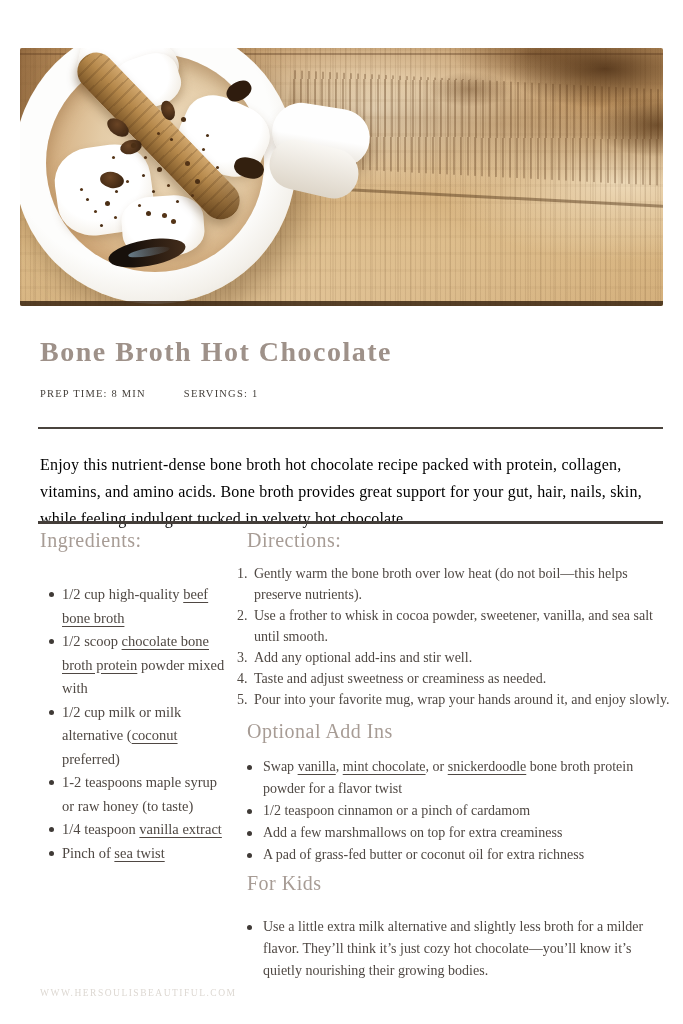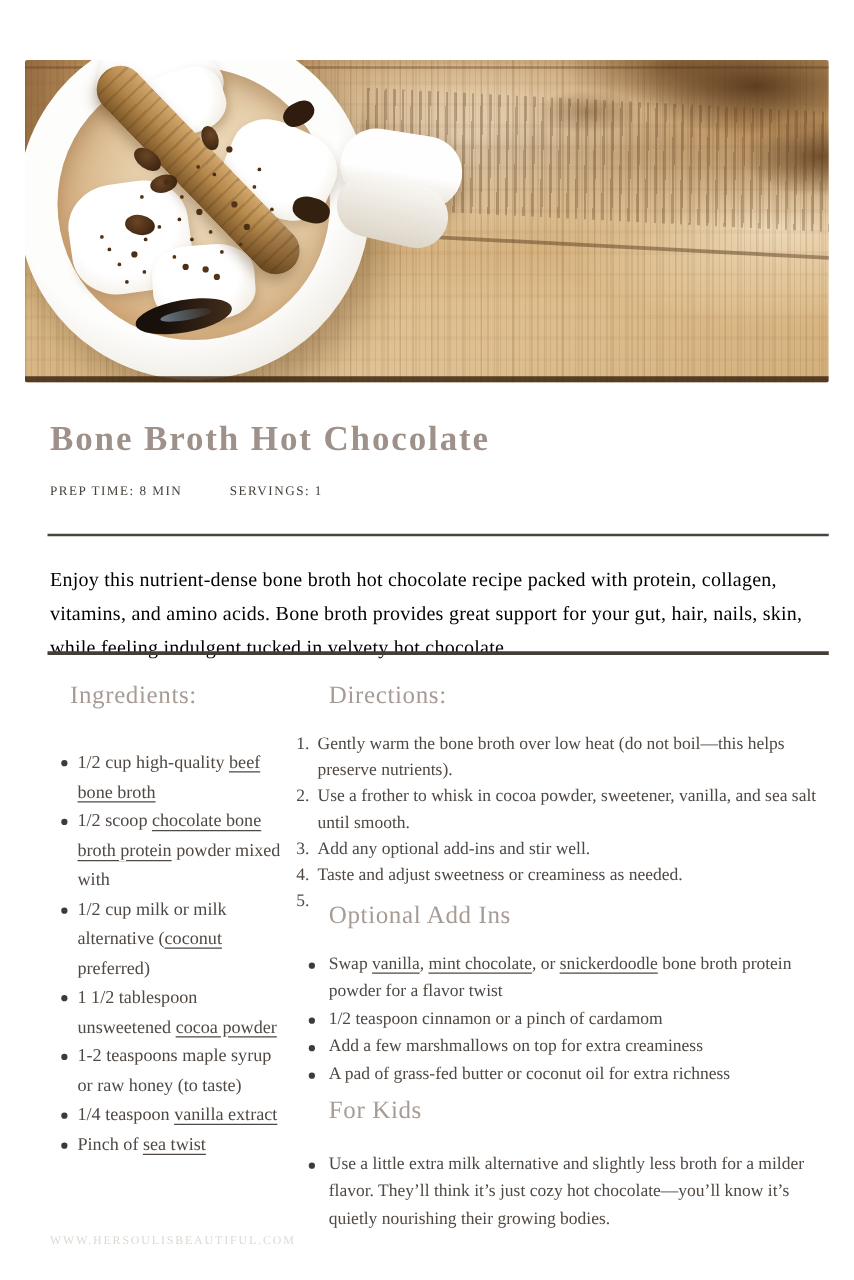--- a/index.html
+++ b/index.html
@@ -81,21 +81,21 @@
   .title{position:absolute;left:40px;top:336px;font-size:28px;font-weight:700;letter-spacing:1.5px;color:#9e9189;}
   .meta{position:absolute;left:40px;top:388px;font-size:10.5px;letter-spacing:1.2px;color:#45403b;display:flex;gap:38px;}
   .rule{position:absolute;left:38px;width:625px;background:#4a443e;}
   .rule-1{top:427px;height:2px;}
   .rule-2{top:521px;height:3px;background:#443e39;}
   .intro{position:absolute;left:40px;top:451px;width:620px;margin:0;font-size:16px;line-height:27px;
     letter-spacing:.2px;color:#000000;}
   .columns{position:absolute;left:40px;top:527px;width:623px;display:flex;align-items:flex-start;}
   .col-left{width:190px;flex:none;}
   .col-right{width:433px;flex:none;margin-left:7px;}
-  h2{margin:16px;font-size:20px;font-weight:400;letter-spacing:.5px;color:#a79c95;line-height:26px;}
+  h2{margin:0;font-size:20px;font-weight:400;letter-spacing:.5px;color:#a79c95;line-height:26px;}
   .col-right h2{padding-left:10px;}
   ul,ol{margin:0;padding:0;list-style:none;}
   li{position:relative;}
   .ing-list{margin-top:30px;font-size:14.5px;line-height:23.5px;}
   .ing-list li{padding-left:22px;}
   .ing-list li::before{content:"";position:absolute;left:9px;top:9px;width:5px;height:5px;border-radius:50%;background:#3f3a36;}
   .dir-list{margin-top:10px;font-size:14px;line-height:21px;}
   .dir-list li{padding-left:17px;}
   .num{position:absolute;left:0;top:0;}
   .opt-list,.kids-list{font-size:14px;line-height:22px;padding-left:10px;}
@@ -155,34 +155,33 @@
 
   <div class="rule rule-2"></div>
 
   <div class="columns">
     <div class="col-left">
       <h2>Ingredients:</h2>
       <ul class="ing-list">
           <li><span>1/2 cup high-quality </span><span class="link">beef bone broth</span></li>
           <li><span> 1/2 scoop </span><span class="link">chocolate bone broth protein</span><span> powder mixed with</span></li>
           <li><span>1/2 cup milk or milk alternative (</span><span class="link">coconut</span><span> preferred)</span></li>
-          <li><span>1 1/2 tablespoon unsweetened </span><span class="link">cocoa powder</span></li>
           <li><span>1-2 teaspoons maple syrup or raw honey (to taste)</span></li>
           <li><span>1/4 teaspoon </span><span class="link">vanilla extract</span></li>
           <li><span>Pinch of </span><span class="link">sea twist</span></li>
         </ul>
     </div>
     <div class="col-right">
       <h2>Directions:</h2>
       <ol class="dir-list">
           <li><span class="num">1.</span><span> Gently warm the bone broth over low heat (do not boil—this helps preserve nutrients).</span></li>
           <li><span class="num">2.</span><span>Use a frother to whisk in cocoa powder, sweetener, vanilla, and sea salt until smooth.</span></li>
           <li><span class="num">3.</span><span>Add any optional add-ins and stir well.</span></li>
           <li><span class="num">4.</span><span>Taste and adjust sweetness or creaminess as needed.</span></li>
-          <li><span class="num">5.</span></li>
+          <li><span class="num">5.</span><span>Pour into your favorite mug, wrap your hands around it, and enjoy slowly.</span></li>
         </ol>
       <h2 class="h-opt">Optional Add Ins</h2>
       <ul class="opt-list">
           <li><span>Swap </span><span class="link">vanilla</span><span>, </span><span class="link">mint chocolate</span><span>, or </span><span class="link">snickerdoodle</span><span> bone broth protein powder for a flavor twist</span></li>
           <li><span>1/2 teaspoon cinnamon or a pinch of cardamom</span></li>
           <li><span>Add a few marshmallows on top for extra creaminess</span></li>
           <li><span>A pad of grass-fed butter or coconut oil for extra richness</span></li>
         </ul>
       <h2 class="h-kids">For Kids</h2>
       <ul class="kids-list">

